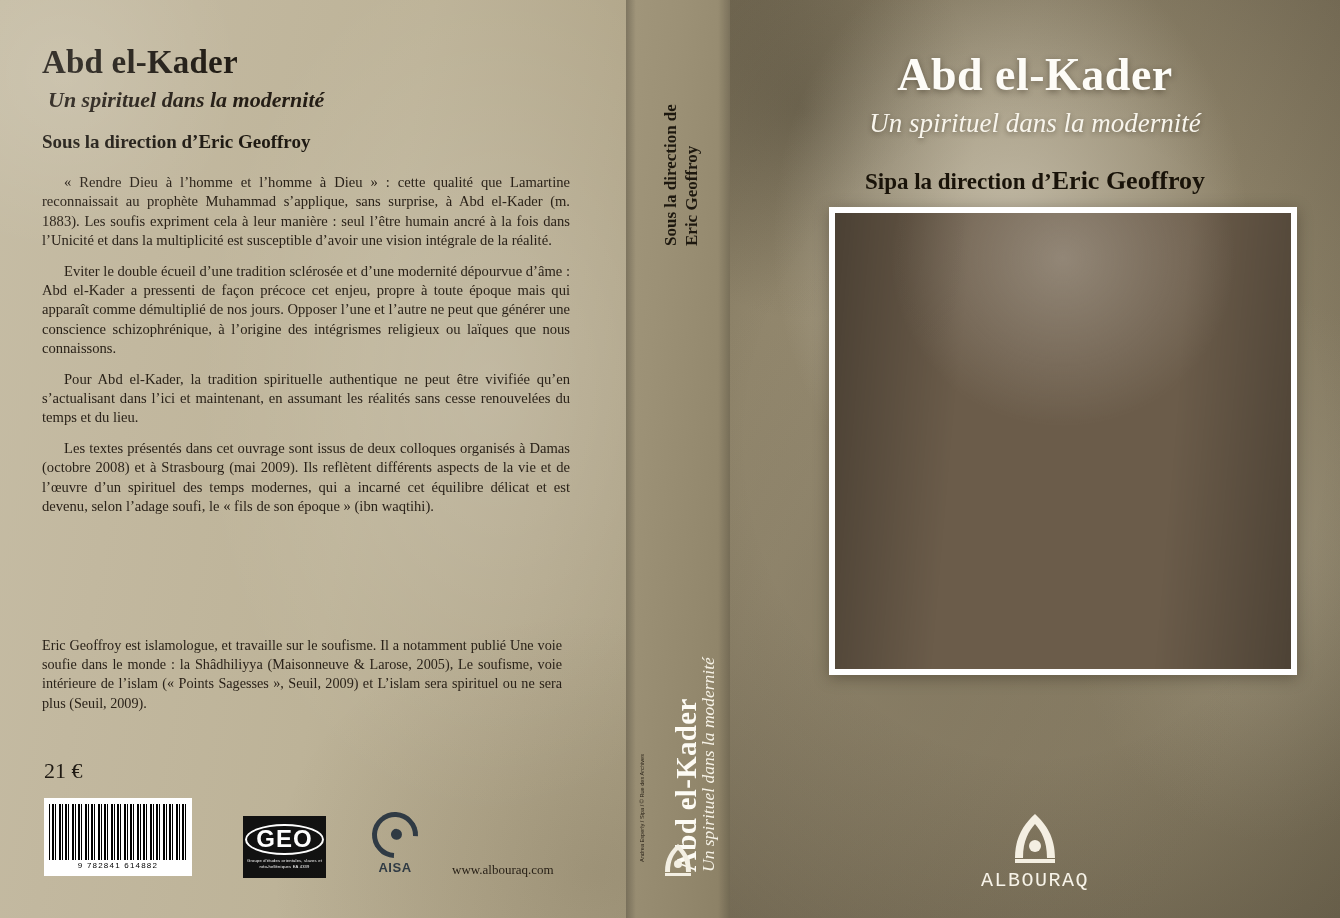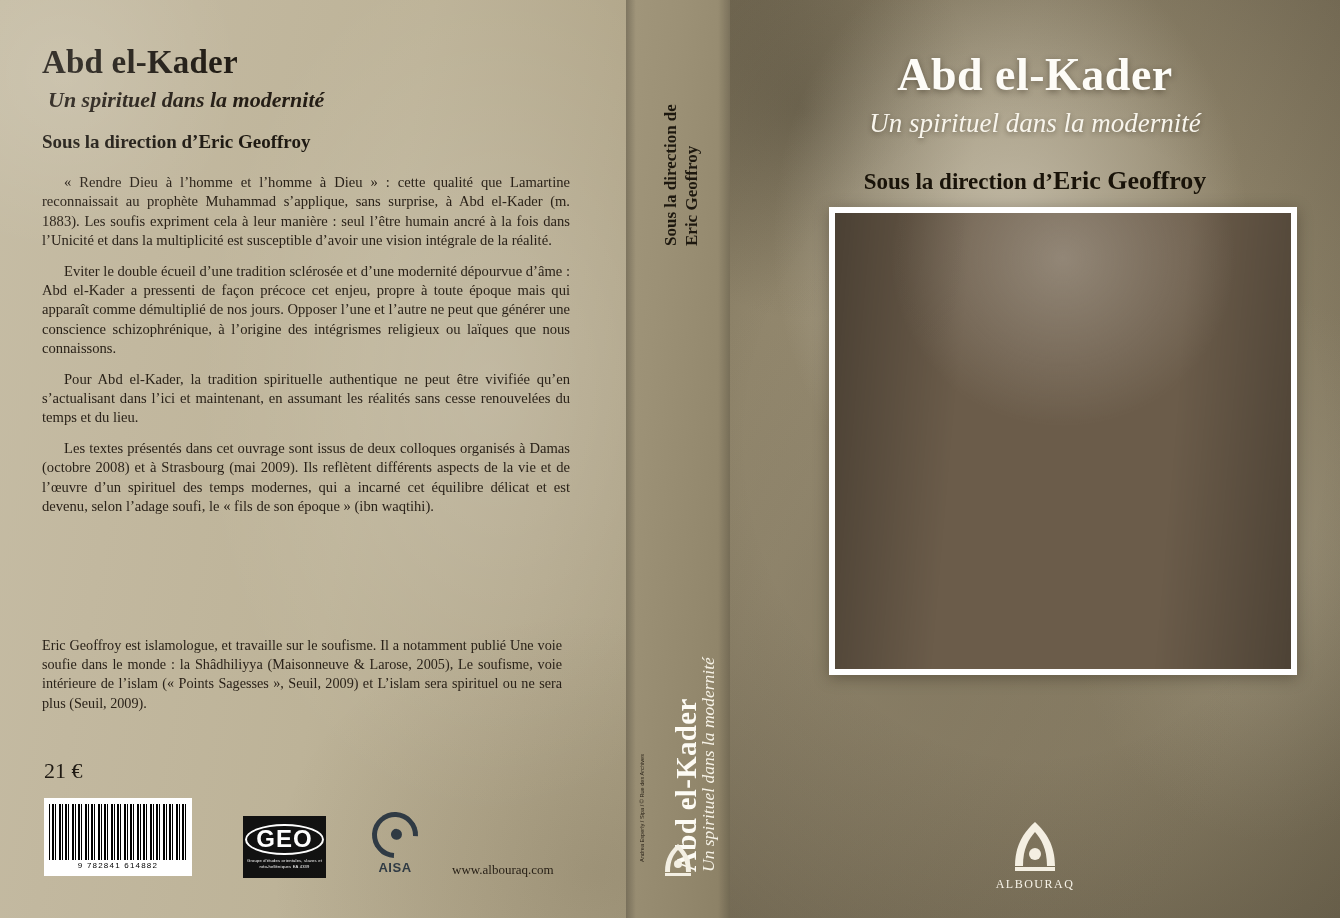--- a/index.html
+++ b/index.html
@@ -352,22 +352,22 @@
     position: absolute;
     left: 0; right: 0; bottom: 26px;
     text-align: center;
     color: #f4efe2;
   }
   #publisher-logo {
     width: 54px; height: 62px;
     margin: 0 auto 2px auto;
   }
   #publisher-name {
-    font-family: Liberation Serif, serif;
-    font-size: 12px;
+    font-family: Liberation Mono, monospace;
+    font-size: 20px;
     letter-spacing: 1.5px;
     color: #f7f3e8;
   }
 
   .alb-svg { display: block; }
 </style>
 </head>
 <body>
 
 <div id="cover">
@@ -425,21 +425,21 @@
     </div>
   </div>
 
   <div id="front-cover">
     <div class="bg-shroud"></div>
     <div class="bg-vignette"></div>
 
     <div id="front-title">Abd el-Kader</div>
     <div id="front-subtitle">Un spirituel dans la modernité</div>
     <div id="front-editor">
-      <span>Sous la direction d’</span><span class="big">Eric Geoffroy</span>
+      <span>Sipa la direction d’</span><span class="big">Eric Geoffroy</span>
     </div>
 
     <div id="portrait-frame">
       <div id="portrait-img"></div>
     </div>
 
     <div id="publisher">
       <div id="publisher-logo">
         <svg class="alb-svg" viewBox="0 0 54 62" width="54" height="62" aria-hidden="true">
           <path d="M7 53 C7 32, 16 19, 27 9 C38 19, 47 32, 47 53 L39 53 C39 35, 33 26, 27 19 C21 26, 15 35, 15 53 Z" fill="#f4efe2"></path>

